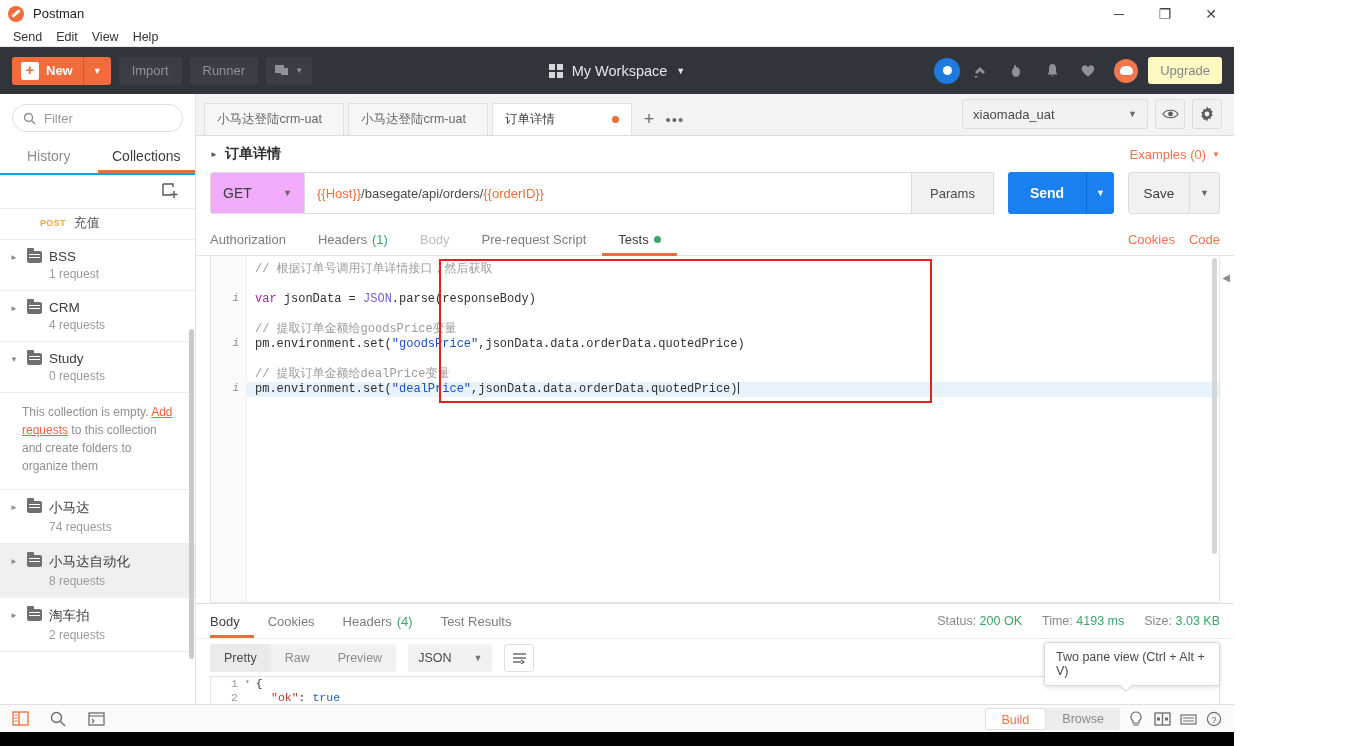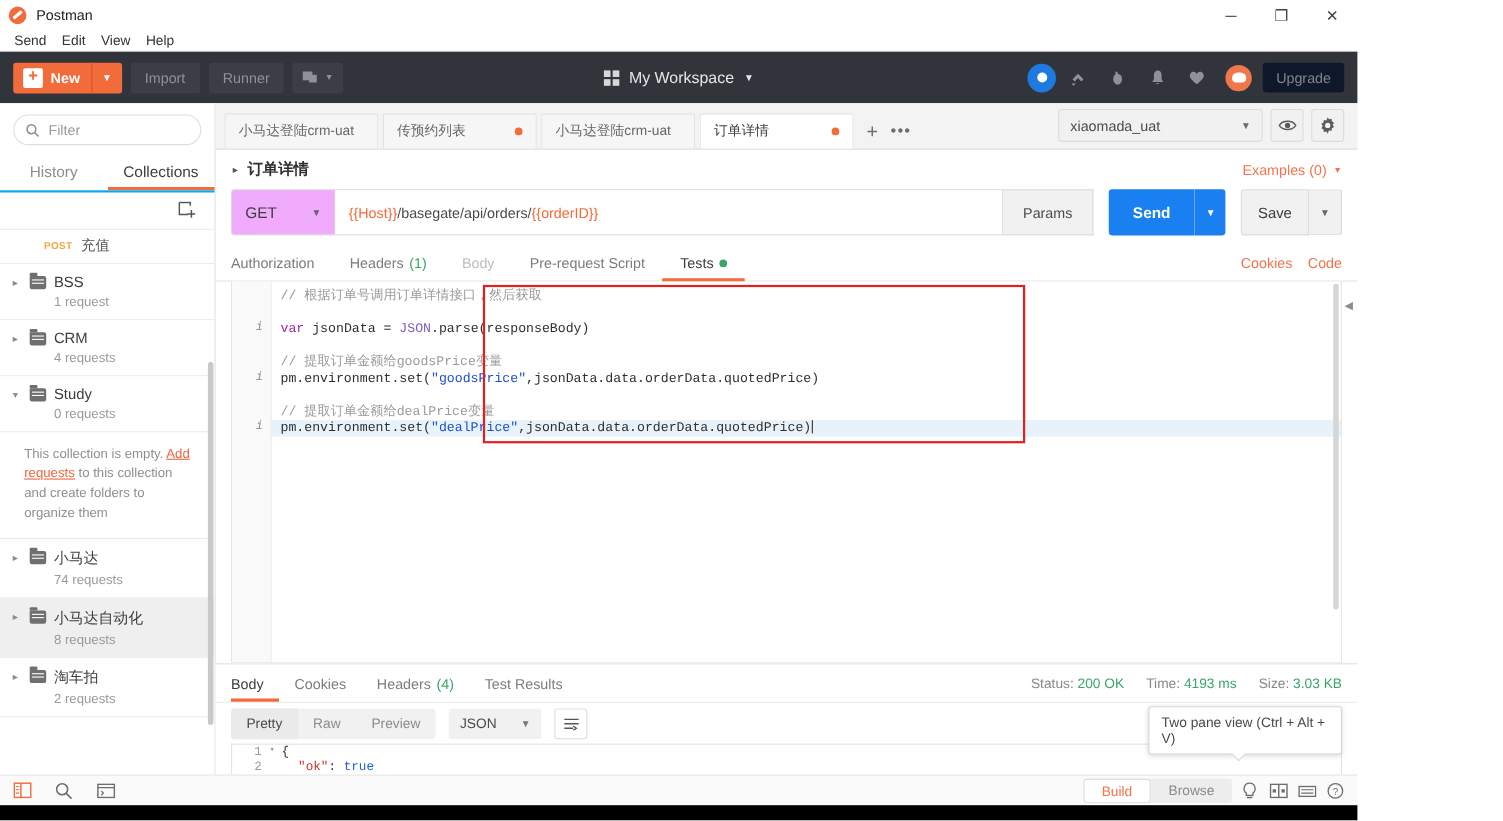--- a/index.html
+++ b/index.html
@@ -48,21 +48,21 @@
   .grid-ico i { background:#d7d7d7; display:block; }
   .hdr-right { margin-left:auto; display:flex; align-items:center; padding-right:12px; gap:4px; }
   .sync-ico { width:26px; height:26px; border-radius:50%; background:#1f7ae0;
               display:flex; align-items:center; justify-content:center; }
   .sync-ico:after { content:""; width:9px; height:9px; border-radius:50%; background:#fff; }
   .hi { width:32px; height:32px; display:flex; align-items:center; justify-content:center;
         color:#9a9da3; font-size:15px; }
   .avatar { width:24px; height:24px; border-radius:50%; background:#f0764b; margin:0 6px;
             display:flex; align-items:center; justify-content:center; }
   .avatar:after { content:""; width:13px; height:9px; border-radius:7px 7px 5px 5px; background:#fff; }
-  .upgrade { height:27px; background:#0f172a; color:#82858b; border-radius:3px; padding:0 12px;
+  .upgrade { height:27px; background:#fef9c3; color:#82858b; border-radius:3px; padding:0 12px;
              display:flex; align-items:center; font-size:13px; }
 
   
   .body { flex:1; display:flex; min-height:0; background:#fff; }
 
   
   .sidebar { width:196px; border-right:1px solid #e1e1e1; display:flex; flex-direction:column;
              background:#fff; position:relative; }
   .filterbox { margin:10px 12px 8px 12px; height:28px; border:1px solid #dedede; border-radius:14px;
                display:flex; align-items:center; padding:0 10px; gap:8px; }
@@ -405,24 +405,20 @@
       </div>
     </div>
 
     <div class="main">
 
       <div class="tabstrip">
         <div class="rtab">
           <span>小马达登陆crm-uat</span>
         </div>
         <div class="rtab">
-          <span>传预约列表</span>
-          <span class="dot"></span>
-        </div>
-        <div class="rtab">
           <span>小马达登陆crm-uat</span>
         </div>
         <div class="rtab active">
           <span>订单详情</span>
           <span class="dot"></span>
         </div>
         <div class="tab-plus">+</div>
         <div class="tab-more">•••</div>
 
         <div class="envbar">

